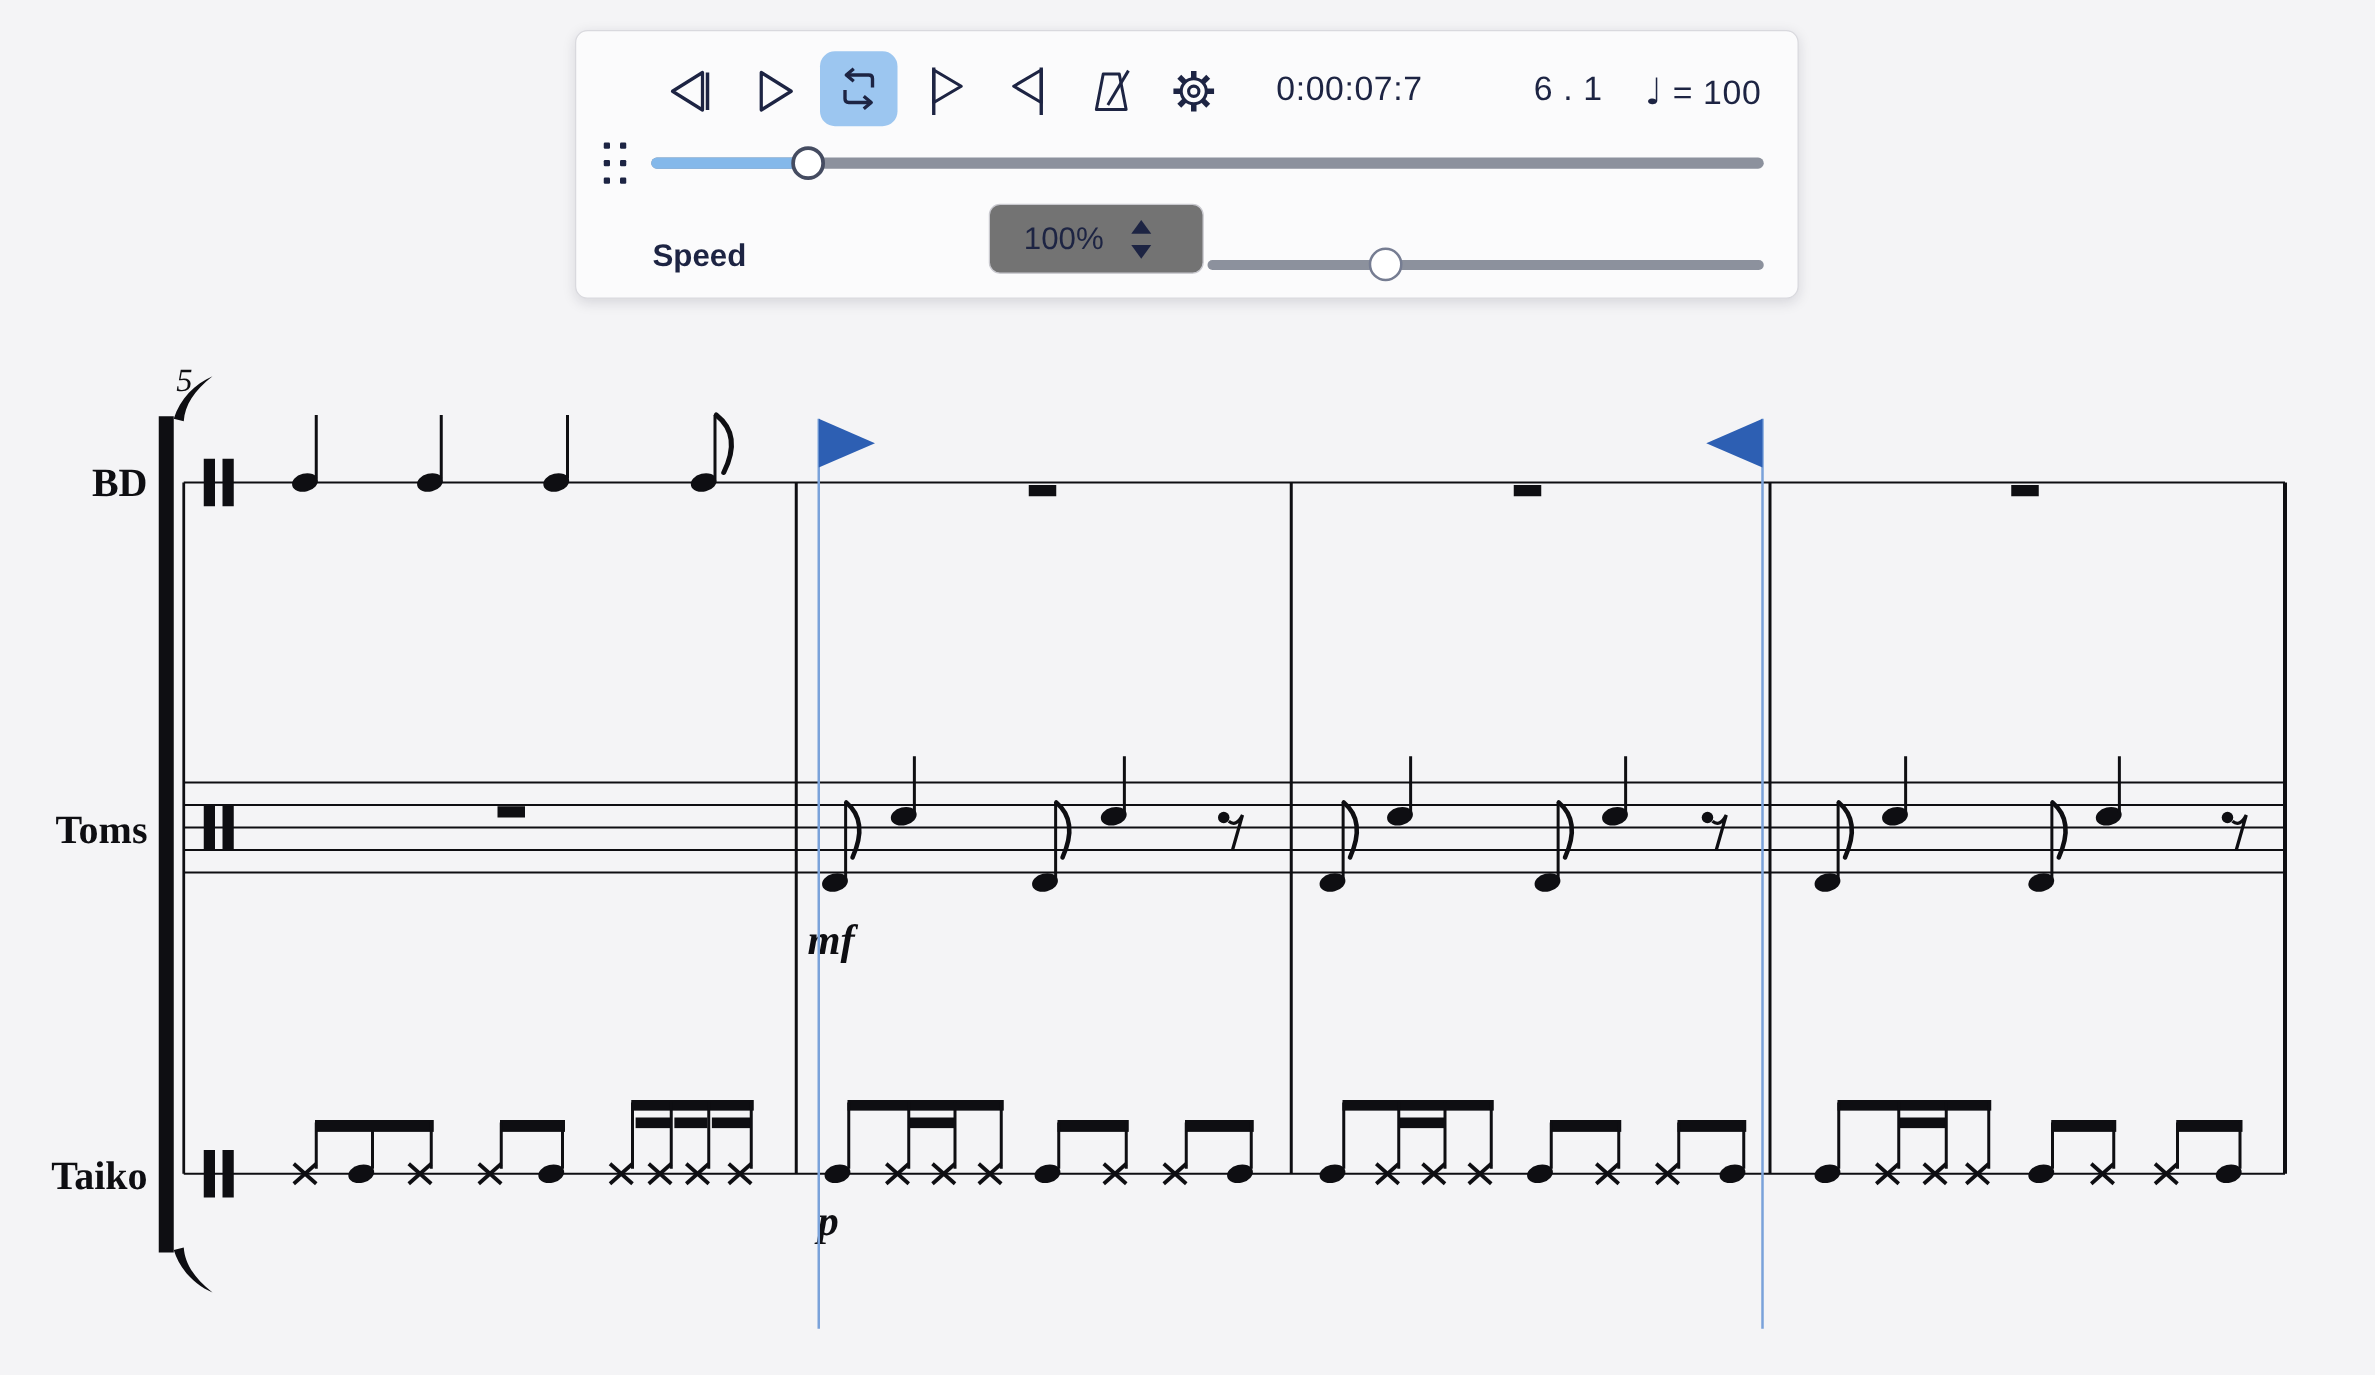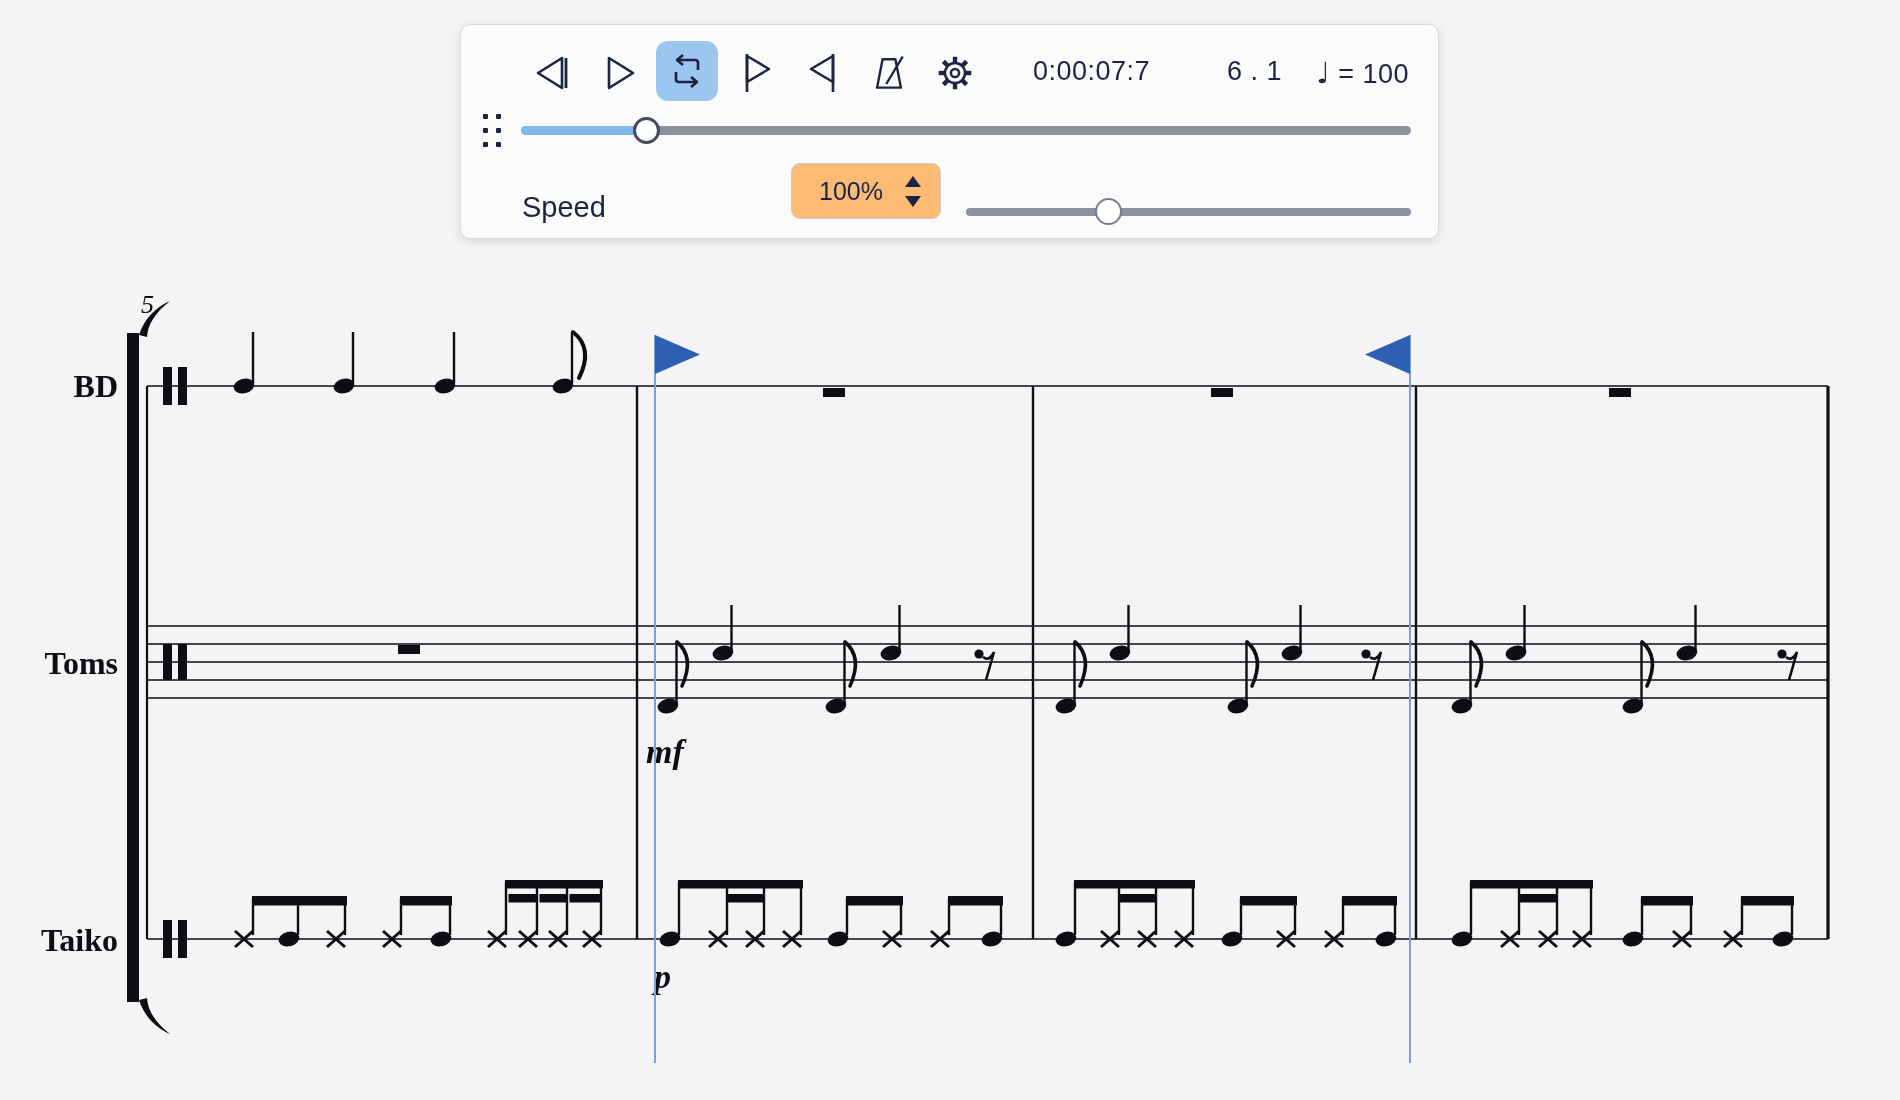--- a/index.html
+++ b/index.html
@@ -11,22 +11,22 @@
   .loop-btn{position:absolute;left:195px;top:16px;width:62px;height:60px;border-radius:12px;background:#9cc6f0;display:flex;align-items:center;justify-content:center;border:none;cursor:pointer;}
   .r1text{position:absolute;top:31px;font-size:27px;color:#1d2443;letter-spacing:.5px;white-space:nowrap;}
   .tempo-glyph{font-family:"DejaVu Sans",sans-serif;font-size:29px;}
   .drag-handle{position:absolute;left:22px;top:89px;width:22px;height:34px;display:grid;grid-template-columns:5px 5px;grid-template-rows:5px 5px 5px;column-gap:8px;row-gap:9px;cursor:grab;}
   .drag-handle i{background:#1d2443;border-radius:1px;}
   .slider{position:absolute;cursor:pointer;}
   .track{position:absolute;left:0;top:0;width:100%;height:100%;background:#8c919d;border-radius:5px;}
   .fill{position:absolute;left:0;top:0;height:100%;background:#84b8ea;border-radius:5px;}
   .thumb{position:absolute;width:27px;height:27px;background:#fff;border:3px solid #454c61;border-radius:50%;box-sizing:border-box;}
   .thumb.gray{border:2.5px solid #767d92;}
-  .speed-label{position:absolute;left:61px;top:166px;font-size:29px;color:#1d2443;}
-  .spinner{position:absolute;left:330px;top:138px;width:150px;height:56px;background:#fdba74;border:1px solid #c9c9cf;border-radius:9px;box-sizing:border-box;}
+  .speed-label{position:absolute;left:61px;top:166px;font-size:25px;color:#1d2443;font-weight:bold;}
+  .spinner{position:absolute;left:330px;top:138px;width:172px;height:56px;background:#737373;border:1px solid #c9c9cf;border-radius:9px;box-sizing:border-box;}
   .spinner .val{position:absolute;left:27px;top:13px;font-size:25px;color:#1d2443;}
   .spin-arrow{position:absolute;left:113px;width:0;height:0;border-left:8px solid transparent;border-right:8px solid transparent;cursor:pointer;}
   .spin-up{top:12px;border-bottom:11px solid #1d2443;}
   .spin-down{top:32px;border-top:11px solid #1d2443;}
 </style>
 </head>
 <body>
 
 <svg class="score-svg" width="1900" height="1100">
     <line x1="147" y1="386" x2="1828" y2="386" stroke="#0e0e12" stroke-width="1.7"></line>
@@ -272,21 +272,21 @@
         <line x1="-7.8" y1="-7.8" x2="-12.1" y2="-12.1"></line>
           <line x1="7.8" y1="7.8" x2="12.1" y2="12.1"></line>
         <line x1="-7.8" y1="7.8" x2="-12.1" y2="12.1"></line>
           <line x1="7.8" y1="-7.8" x2="12.1" y2="-12.1"></line>
       </g>
       <circle cx="0" cy="0" r="10.5" fill="#fbfbfc" stroke="#1d2443" stroke-width="2.6"></circle>
       <circle cx="0" cy="0" r="4.3" fill="none" stroke="#1d2443" stroke-width="2.6"></circle>
     </svg>
   </button>
 
-  <div class="r1text" style="left:572px">0:00:07:7</div>
+  <div class="r1text" style="left:560px">0:00:07:7</div>
   <div class="r1text" style="left:766px">6 . 1</div>
   <div class="r1text" style="left:855px"><span class="tempo-glyph">♩</span> <span>= 100</span></div>
 
   <div class="drag-handle">
     <i></i>
       <i></i>
       <i></i>
       <i></i>
       <i></i>
       <i></i>

